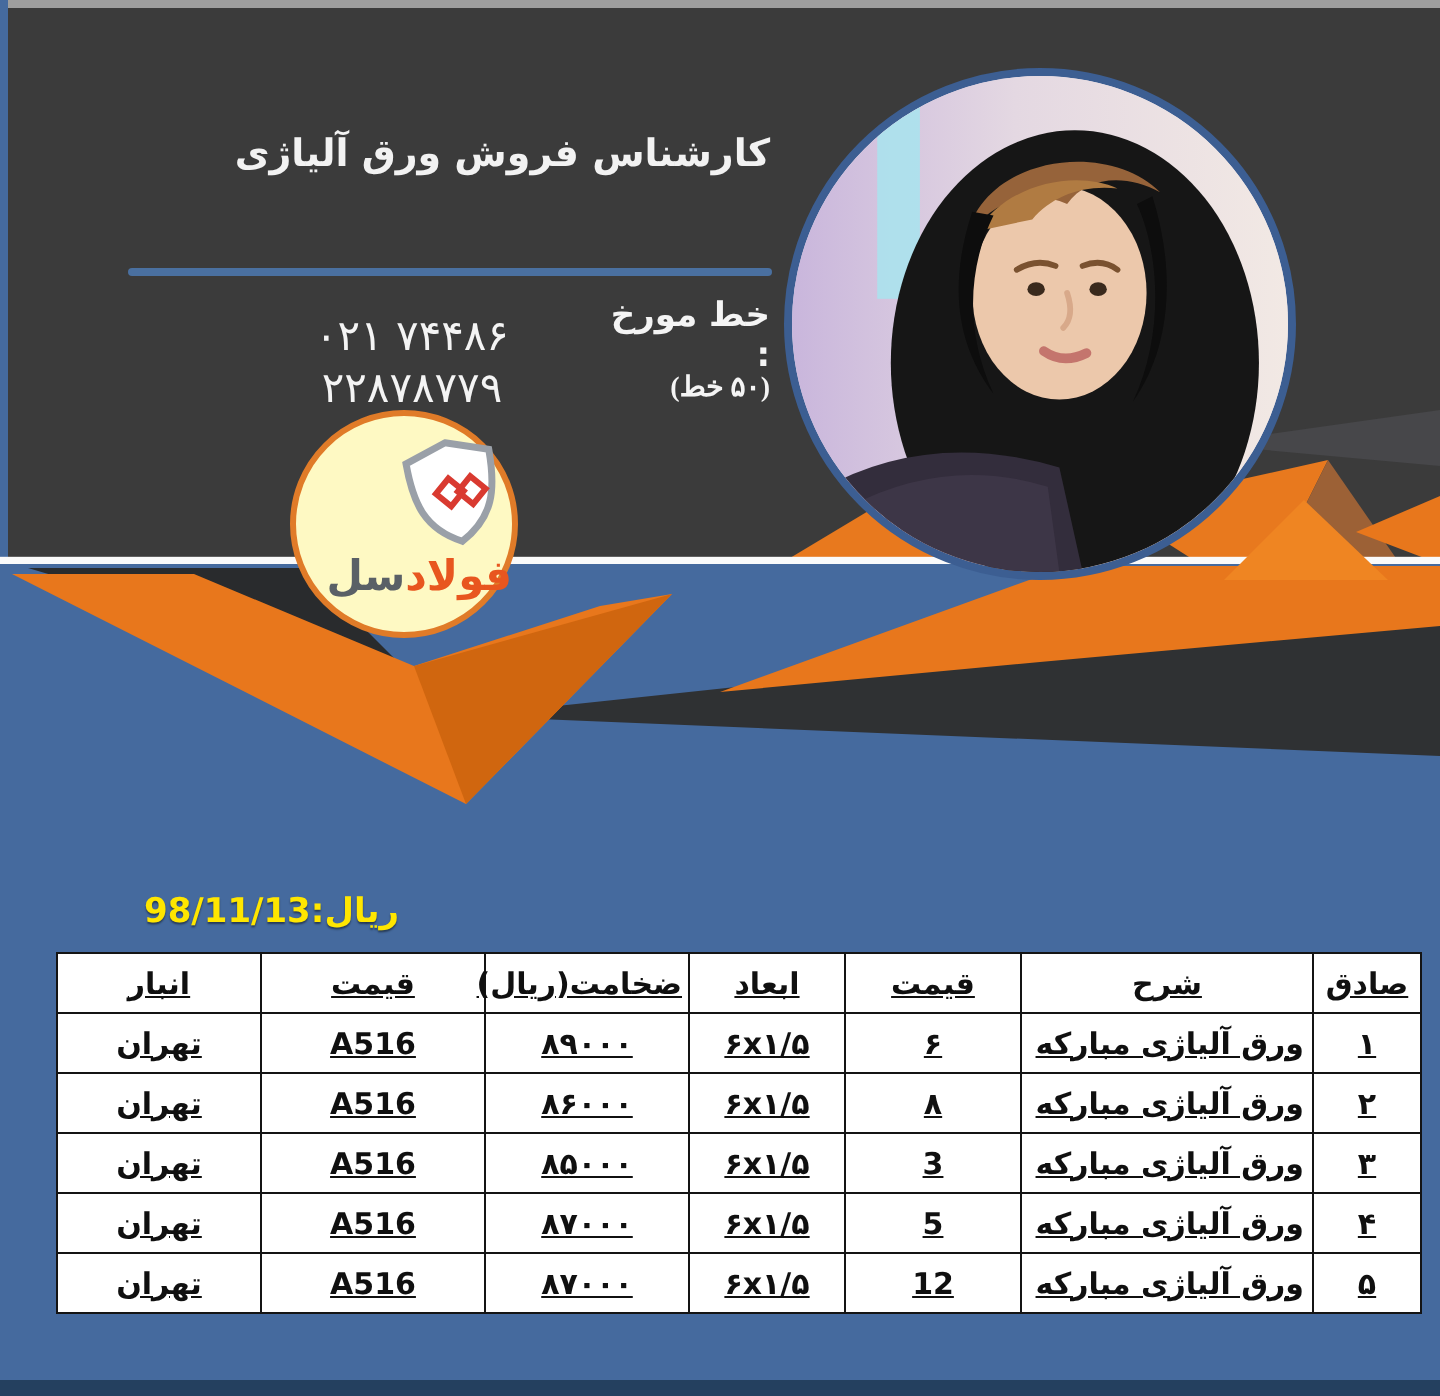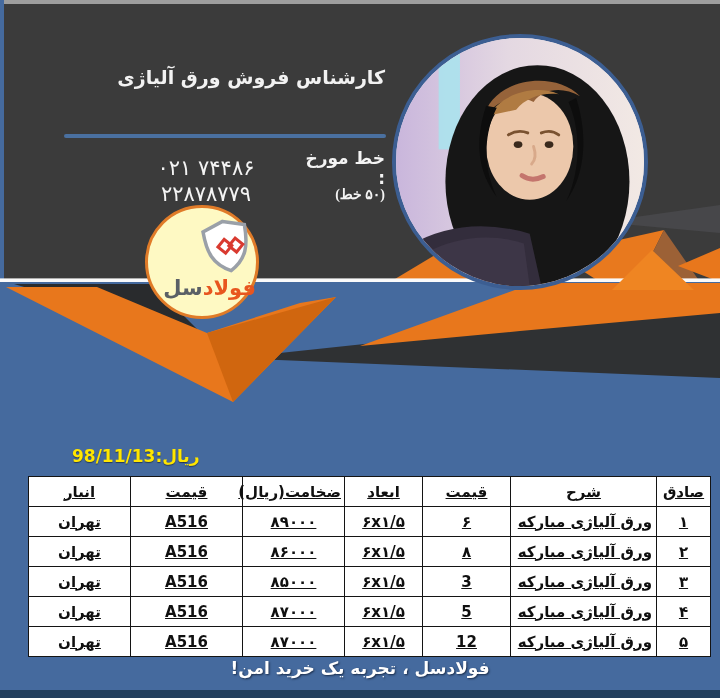--- a/index.html
+++ b/index.html
@@ -225,16 +225,15 @@
         <td class="desc">ورق آلیاژی مبارکه</td>
         <td>12</td>
         <td><span class="ltr">۶x۱/۵</span></td>
         <td>۸۷۰۰۰</td>
         <td>A516</td>
         <td>تهران</td>
       </tr>
     </tbody>
   </table>
 
-  <div class="tagline">فولادسل ، تجربه یک خرید امن!</div>
   <div class="bottom-strip"></div>
 
 </div>
 
 </body></html>

